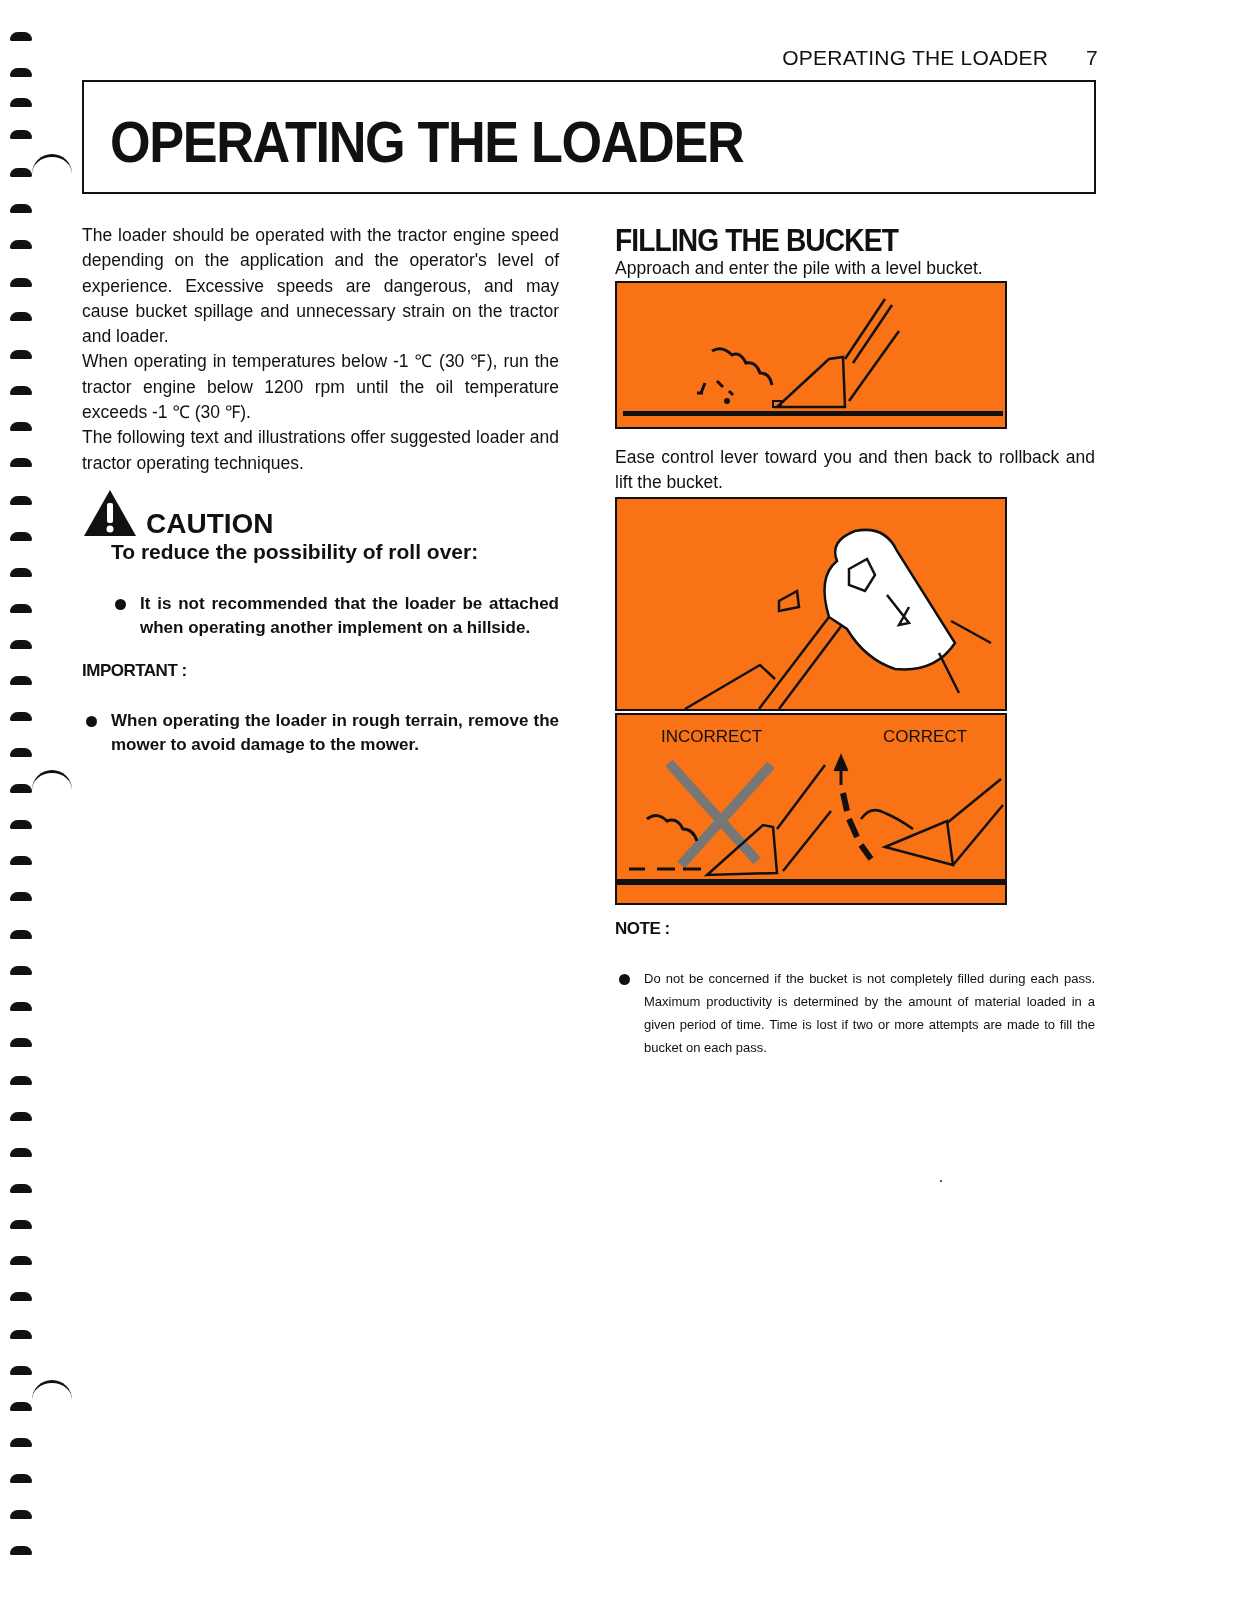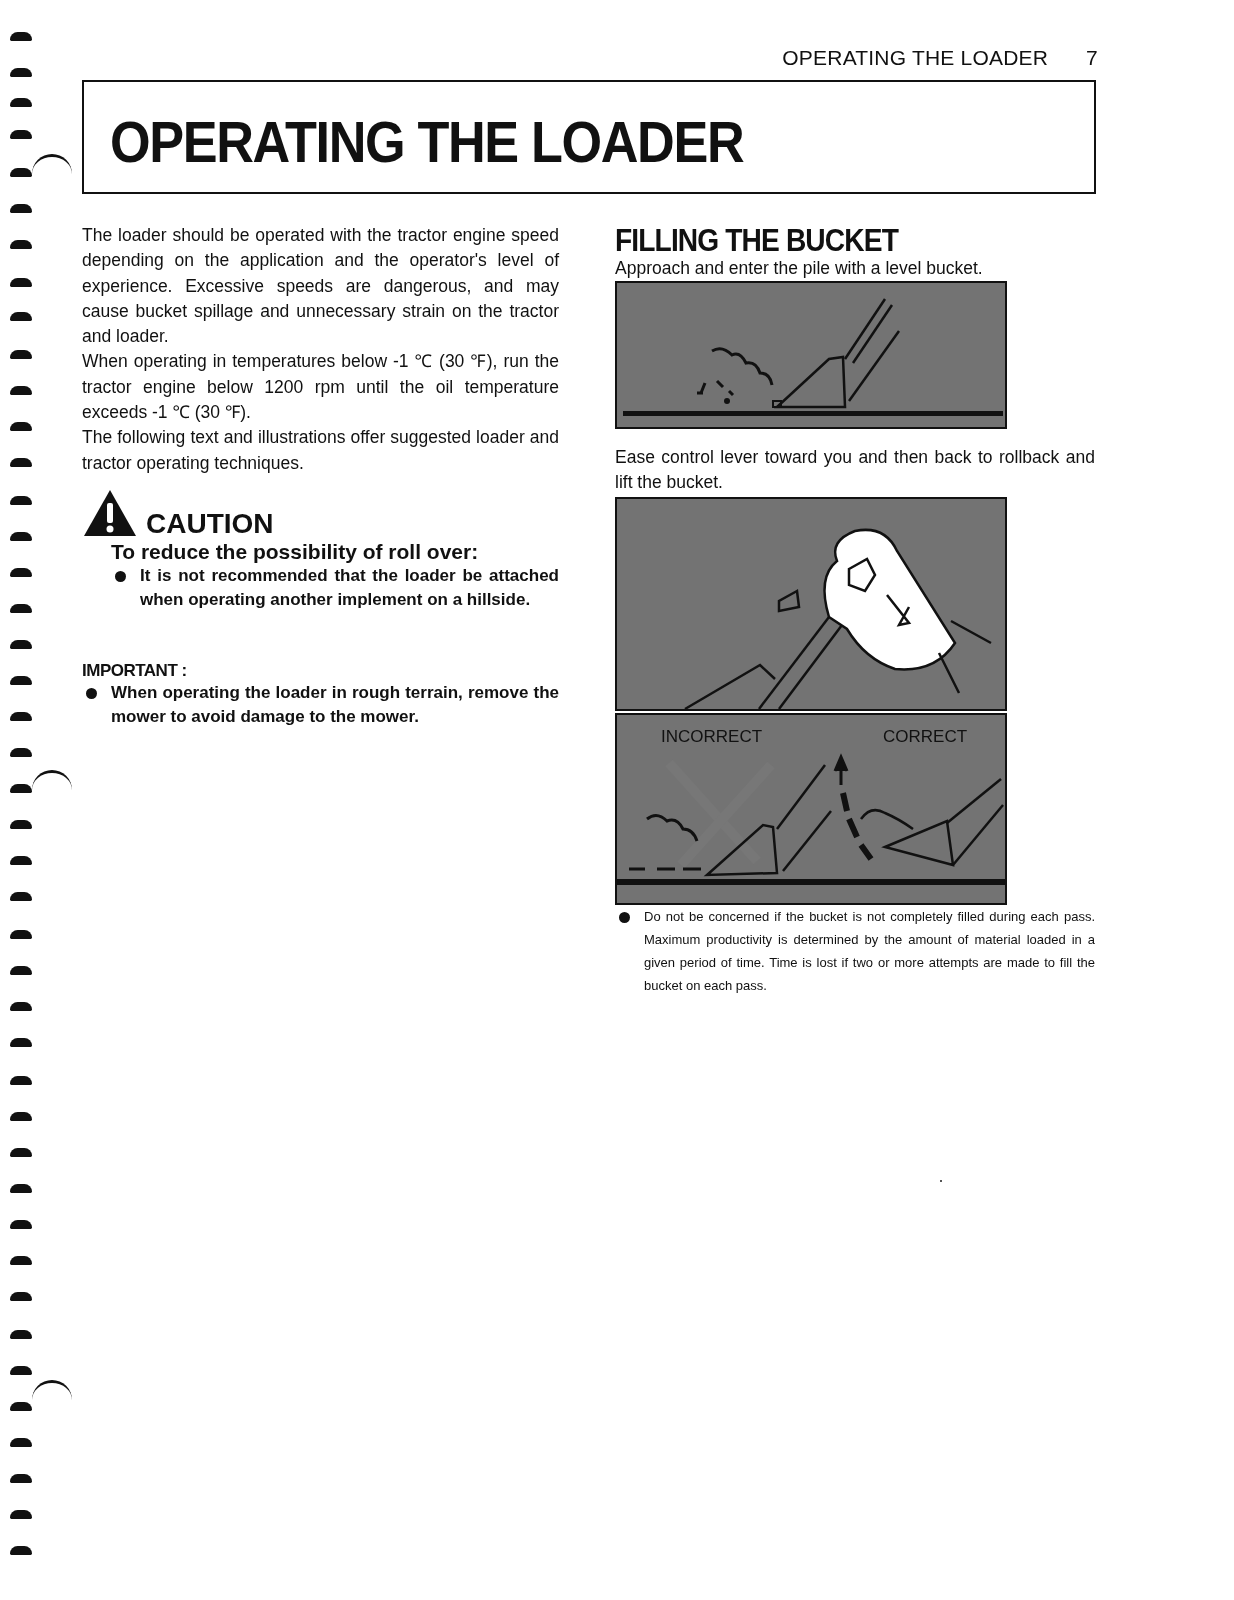--- a/index.html
+++ b/index.html
@@ -12,29 +12,29 @@
   .title-box { position:absolute; left:82px; top:80px; width:1014px; height:114px; border:2px solid #111; box-sizing:border-box; }
   .title-box h1 { margin:0; position:absolute; left:26px; top:26px; font-size:58px; font-weight:bold; letter-spacing:-1.5px; transform:scaleX(0.9); transform-origin:left; font-family:"Liberation Sans", sans-serif; }
   .col-left { position:absolute; left:82px; top:223px; width:477px; font-size:17.5px; line-height:25.3px; }
   .col-left p { margin:0; text-align:justify; }
   .caution { position:absolute; left:82px; top:488px; width:477px; }
   .caution .head { display:flex; align-items:flex-end; }
   .caution .head svg { width:56px; height:50px; }
   .caution .head span { font-size:28px; font-weight:bold; margin-left:8px; line-height:28px; }
   .caution .sub { font-weight:bold; font-size:21px; margin-left:29px; margin-top:2px; }
   .bullet-list { list-style:none; margin:0; padding:0; }
-  .bullet-list li { position:relative; padding-left:29px; font-weight:bold; font-size:17px; line-height:23.5px; text-align:justify; }
+  .bullet-list li { position:relative; padding-left:29px; font-weight:bold; font-size:17px; line-height:23.5px; text-align:justify;margin-top:28px; }
   .bullet-list li::before { content:""; position:absolute; left:4px; top:7px; width:11px; height:11px; border-radius:50%; background:#111; }
   .caution .bullet-list { margin-left:29px; }
   .important { position:absolute; left:82px; top:661px; width:477px; }
   .important .lbl { font-weight:bold; font-size:17px; letter-spacing:-0.5px; }
   .col-right { position:absolute; left:615px; top:222px; width:480px; }
   .col-right h2 { margin:0; font-size:32px; font-weight:bold; letter-spacing:-1px; transform:scaleX(0.88); transform-origin:left; line-height:36px; }
   .col-right .txt { font-size:17.5px; line-height:25px; text-align:justify; margin:0; }
-  .fig { border:2px solid #111; box-sizing:border-box; width:392px; position:relative; background:#737373; }
+  .fig { border:2px solid #111; box-sizing:border-box; width:392px; position:relative; background:#f97316; }
   .fig svg { position:absolute; left:0; top:0; }
   .fig .lbl { position:absolute; font-size:17px; top:12px; }
   .note-label { font-weight:bold; font-size:17px; letter-spacing:-0.5px; }
   .note-list li { font-weight:normal; font-size:13px; line-height:23px; }
   .dot { position:absolute; left:940px; top:1180px; width:2px; height:2px; background:#555; }
 </style>
 </head>
 <body>
 
 <div class="binding">
@@ -170,18 +170,19 @@
       <line x1="166" y1="156" x2="214" y2="96" stroke="#111" stroke-width="2.5"></line>
       <path d="M224 52 l0 18 M218 56 l6 -14 l6 14" fill="#111" stroke="#111" stroke-width="3"></path>
       <path d="M226 78 l4 18 M232 104 l8 18 M244 130 l10 14" stroke="#111" stroke-width="6"></path>
       <path d="M244 104 q10 -14 24 -6 q14 6 28 16" fill="none" stroke="#111" stroke-width="2.5"></path>
       <polygon points="268,132 330,106 336,150" fill="none" stroke="#111" stroke-width="2.5"></polygon>
       <line x1="330" y1="108" x2="384" y2="64" stroke="#111" stroke-width="2.5"></line>
       <line x1="336" y1="150" x2="386" y2="90" stroke="#111" stroke-width="2.5"></line>
     </svg>
   </div>
 
+  <div class="note-label" style="margin-top:14px">NOTE :</div>
   <ul class="bullet-list note-list">
     <li>Do not be concerned if the bucket is not completely filled during each pass. Maximum productivity is determined by the amount of material loaded in a given period of time. Time is lost if two or more attempts are made to fill the bucket on each pass.</li>
   </ul>
 </div>
 
 <div class="dot"></div>
 
 </body></html>

